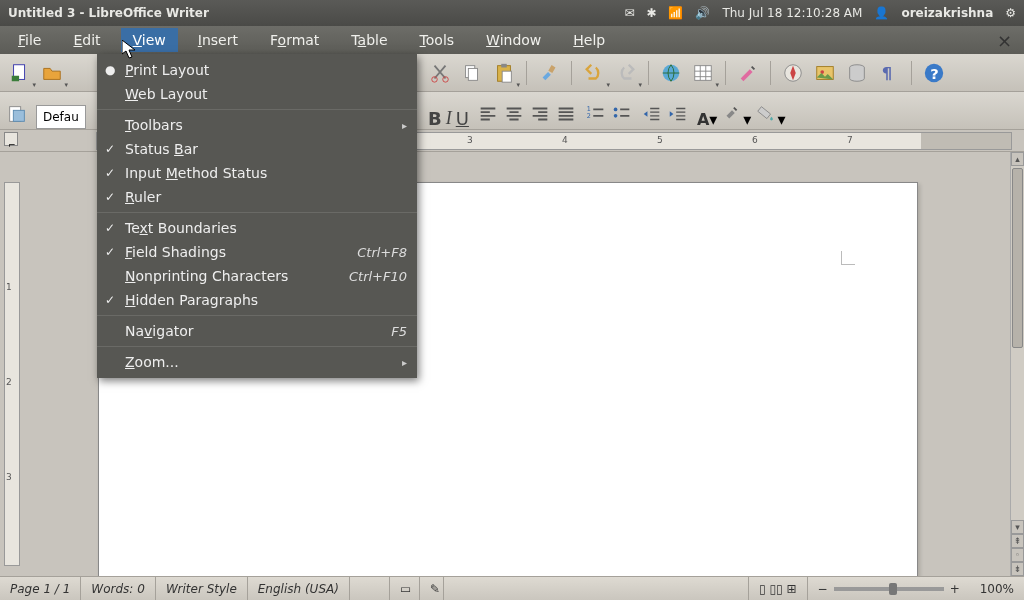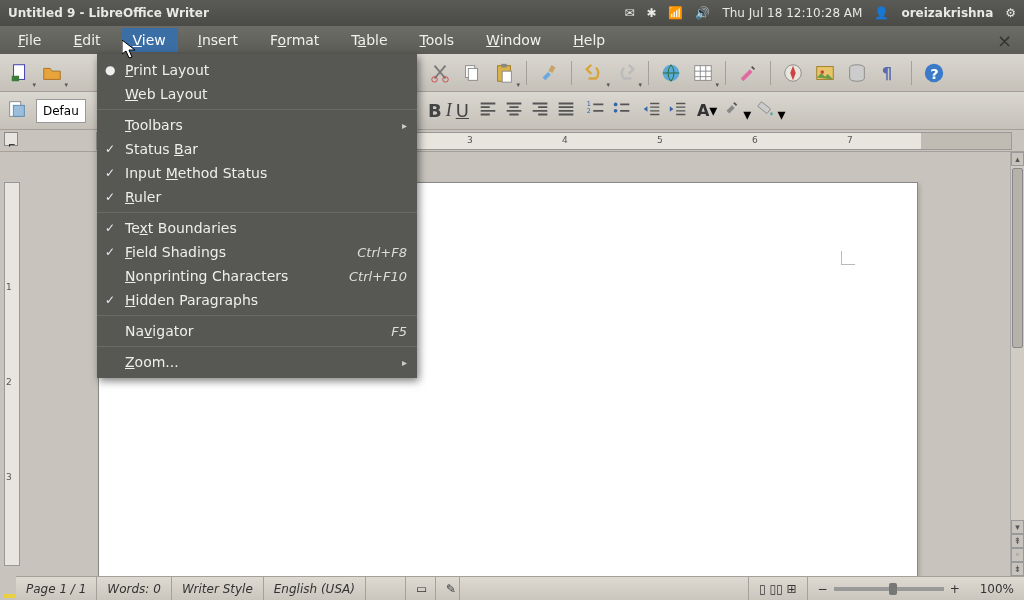--- a/index.html
+++ b/index.html
@@ -17,21 +17,21 @@
 .menubar .mitem { padding: 4px 12px; cursor: default; position: relative; }
 .menubar .mitem.active { background: #3a6ea5; color: #fff; }
 .menubar .mitem .ul { text-decoration: underline; }
 .menubar .closebtn { margin-left: auto; font-size: 18px; color: #333; padding: 0 6px; }
 
 
 .toolbar { height: 38px; background: linear-gradient(#dad7d0, #c5c1b9); border-bottom: 1px solid #a5a19a; display: flex; align-items: center; padding: 0 6px; gap: 4px; }
 .toolbar .sep { width: 1px; height: 24px; background: #a5a19a; margin: 0 4px; }
 .toolbar .btn { width: 28px; height: 28px; display: flex; align-items: center; justify-content: center; border-radius: 3px; position: relative; }
 .toolbar .btn .dd { position: absolute; right: -2px; bottom: -2px; font-size: 7px; color: #555; }
-.toolbar2 { height: 38px; background: linear-gradient(#dad7d0, #c5c1b9); border-bottom: 1px solid #a5a19a; display: flex; align-items: center; padding: 0 6px; gap: 4px; }
+.toolbar2 { height: 38px; background: linear-gradient(#dad7d0, #c5c1b9); border-bottom: 1px solid #a5a19a; display: flex; align-items: flex-end; padding: 0 6px; gap: 4px; }
 .stylebox { display: flex; align-items: center; }
 .stylebox input { height: 24px; border: 1px solid #999; background: #fff; padding: 0 6px; font-size: 12px; }
 
 
 .ruler-strip { height: 22px; background: #c8c4bd; border-bottom: 1px solid #a5a19a; position: relative; }
 .ruler-h { position: absolute; left: 96px; right: 12px; height: 18px; top: 2px; background: #e8e5de; border: 1px solid #999; }
 .ruler-h .tick { position: absolute; top: 2px; font-size: 9px; color: #555; }
 
 
 .docarea { position: absolute; top: 152px; bottom: 24px; left: 0; right: 0; background: #c8c4bd; display: flex; }
@@ -39,21 +39,21 @@
 .ruler-v .vruler { position: absolute; left: 4px; top: 30px; bottom: 10px; width: 16px; background: #e8e5de; border: 1px solid #999; }
 .ruler-v .vt { position: absolute; left: 6px; font-size: 9px; color: #555; }
 .page-scroll { flex: 1; position: relative; overflow: hidden; }
 .page { position: absolute; left: 74px; top: 30px; width: 820px; height: 1000px; background: #fff; border: 1px solid #888; box-shadow: 2px 2px 4px rgba(0,0,0,0.15); }
 .page .corner { position: absolute; right: 62px; top: 68px; width: 14px; height: 14px; border-left: 1px solid #bbb; border-bottom: 1px solid #bbb; }
 .scrollbar-v { position: absolute; right: 0; top: 0; bottom: 0; width: 14px; background: #d0ccc4; border-left: 1px solid #aaa; }
 .scrollbar-v .thumb { position: absolute; top: 16px; left: 1px; right: 1px; height: 180px; background: #b6b2aa; border: 1px solid #888; border-radius: 2px; }
 .scrollbar-v .smallbtn { position: absolute; left: 0; right: 0; height: 14px; background: #c8c4bd; border: 1px solid #999; font-size: 9px; text-align: center; line-height: 12px; color: #555; }
 
 
-.statusbar { position: absolute; bottom: 0; left: 0; right: 0; height: 24px; background: linear-gradient(#dedad2, #cac6be); border-top: 1px solid #a5a19a; display: flex; align-items: center; font-size: 12px; font-style: italic; color: #333; margin-left: 16px; }
+.statusbar { position: absolute; bottom: 0; left: 0; right: 0; height: 24px; background: linear-gradient(#dedad2, #cac6be); border-top: 1px solid #a5a19a; display: flex; align-items: center; font-size: 12px; font-style: italic; color: #333; }
 .statusbar .cell { padding: 0 10px; border-right: 1px solid #a5a19a; height: 100%; display: flex; align-items: center; }
 .statusbar .spacer { flex: 1; border-right: 1px solid #a5a19a; height: 100%; }
 .statusbar .zoomctl { display: flex; align-items: center; gap: 6px; padding: 0 10px; font-style: normal; }
 .statusbar .slider { width: 110px; height: 4px; background: #999; position: relative; }
 .statusbar .slider .knob { position: absolute; left: 50%; top: -4px; width: 8px; height: 12px; background: #777; border-radius: 2px; }
 
 
 .dropdown { position: absolute; left: 97px; top: 54px; width: 320px; background: #575753; color: #eee; font-size: 14px; box-shadow: 2px 3px 8px rgba(0,0,0,0.5); padding: 4px 0; z-index: 100; }
 .dropdown .row { display: flex; align-items: center; height: 24px; padding: 0 10px 0 28px; position: relative; }
 .dropdown .row .mark { position: absolute; left: 8px; font-size: 12px; }
@@ -65,21 +65,21 @@
 
 
 .cursor { position: absolute; left: 122px; top: 40px; z-index: 200; pointer-events: none; }
 
 .icon-svg { width: 22px; height: 22px; }
 </style>
 </head>
 <body>
 
 <div class="sysbar">
-  <span class="title">Untitled 9 - LibreOffice Writer</span>
+  <span class="title">Untitled 3 - LibreOffice Writer</span>
   <div class="tray">
     <span>✉</span>
     <span>✱</span>
     <span>📶</span>
     <span>🔊</span>
     <span>Thu Jul 18 12:10:28 AM</span>
     <span>👤</span>
     <span class="user">oreizakrishna</span>
     <span>⚙</span>
   </div>

